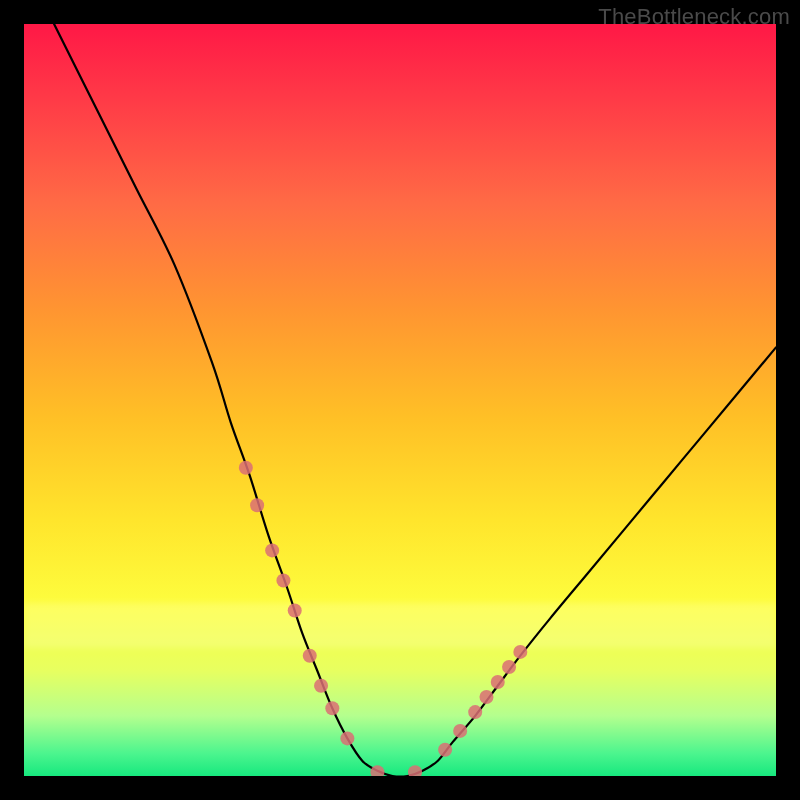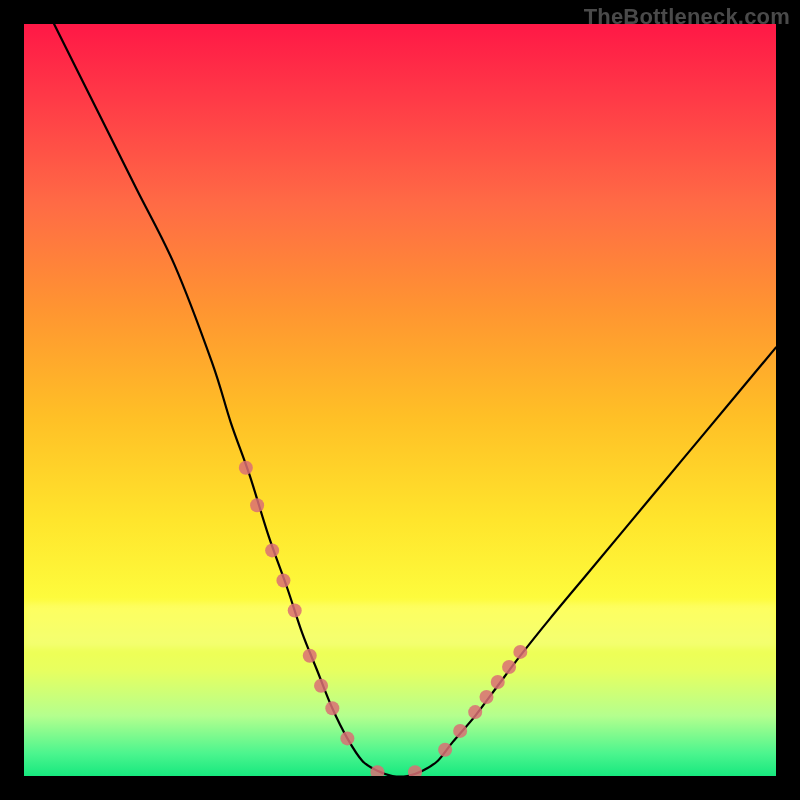--- a/index.html
+++ b/index.html
@@ -59,21 +59,21 @@
     left: 0; top: 0;
     width: 752px;
     height: 752px;
   }
   .watermark {
     position: absolute;
     top: 4px;
     right: 10px;
     color: #4a4a4a;
     font-size: 22px;
-    font-weight: 700;
+    font-weight: 400;
     letter-spacing: 0.2px;
     user-select: none;
   }
 </style>
 </head>
 <body>
 
 <div class="frame">
   <div class="plot">
     <div class="gradient"></div>

